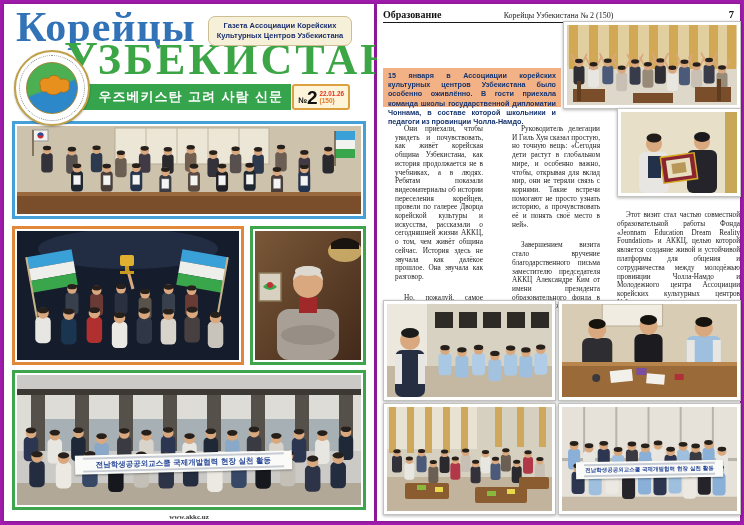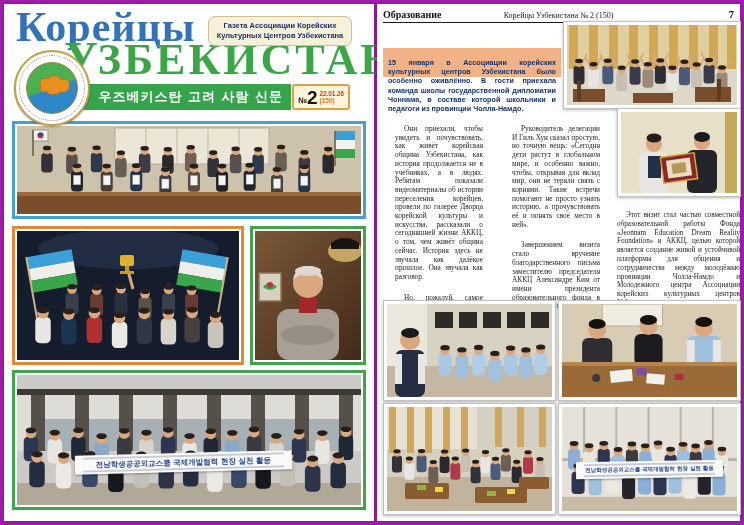--- a/index.html
+++ b/index.html
@@ -52,21 +52,21 @@
 
   
   .rp-header{position:absolute;left:6px;top:5px;width:351px;height:12px;}
   .rp-section{position:absolute;left:0;top:0;font:700 10px "Liberation Serif",serif;color:#111;}
   .rp-center{position:absolute;left:0;top:2px;width:100%;text-align:center;font:8px "Liberation Serif",serif;color:#222;}
   .rp-num{position:absolute;right:0;top:0;font:700 10.5px "Liberation Serif",serif;color:#111;}
   .rp-rule{position:absolute;left:6px;top:18px;width:351px;border-bottom:1.5px solid #1a1a1a;}
   .headline{position:absolute;left:6px;top:22px;width:177px;height:33px;background:#2ea24e;
     display:flex;align-items:center;justify-content:center;text-align:center;
     font:700 13.5px/16px "Liberation Sans",sans-serif;color:#fff;padding:0 8px;box-sizing:border-box;}
-  .lead{position:absolute;left:6px;top:44px;width:178px;height:29px;background:#f2b286;box-sizing:border-box;padding:10px 5px;
+  .lead{position:absolute;left:6px;top:64px;width:178px;height:39px;background:#f2b286;box-sizing:border-box;padding:3px 5px;
     font:700 7.2px/9.2px "Liberation Sans",sans-serif;color:#16336d;text-align:justify;}
   .cols{position:absolute;left:6px;top:109px;width:229px;height:200px;display:flex;gap:5px;overflow:hidden;}
   .col{width:112px;font:7.3px/8.7px "Liberation Serif",serif;color:#1c1c1c;text-align:justify;}
   .col p{margin:12px;text-indent:9px;}
   .col p.noind{text-indent:0;}
   .col3{position:absolute;left:240px;top:207px;width:123px;font:7.2px/8.8px "Liberation Serif",serif;color:#1c1c1c;text-align:justify;}
   .col3 p{margin:0;text-indent:9px;}
   .byline{text-align:left;font-weight:700;margin-top:1px;}
 </style>
 </head>
@@ -419,20 +419,21 @@
             </g>
         </svg>
         <div class="banner-ovl" id="banner-main">
           <div class="subbar"></div>
           <div>전남학생공공외교스쿨 국제개발협력 현장 실천 활동</div>
           <div class="subbar"></div>
         </div>
       </div>
     </div>
 
+    <div class="website">www.akkc.uz</div>
   </div>
 
   <div class="page" id="page-right">
 
     <div class="rp-header">
       <span class="rp-section">Образование</span>
       <span class="rp-center">Корейцы Узбекистана № 2 (150)</span>
       <span class="rp-num">7</span>
     </div>
     <div class="rp-rule"></div>

